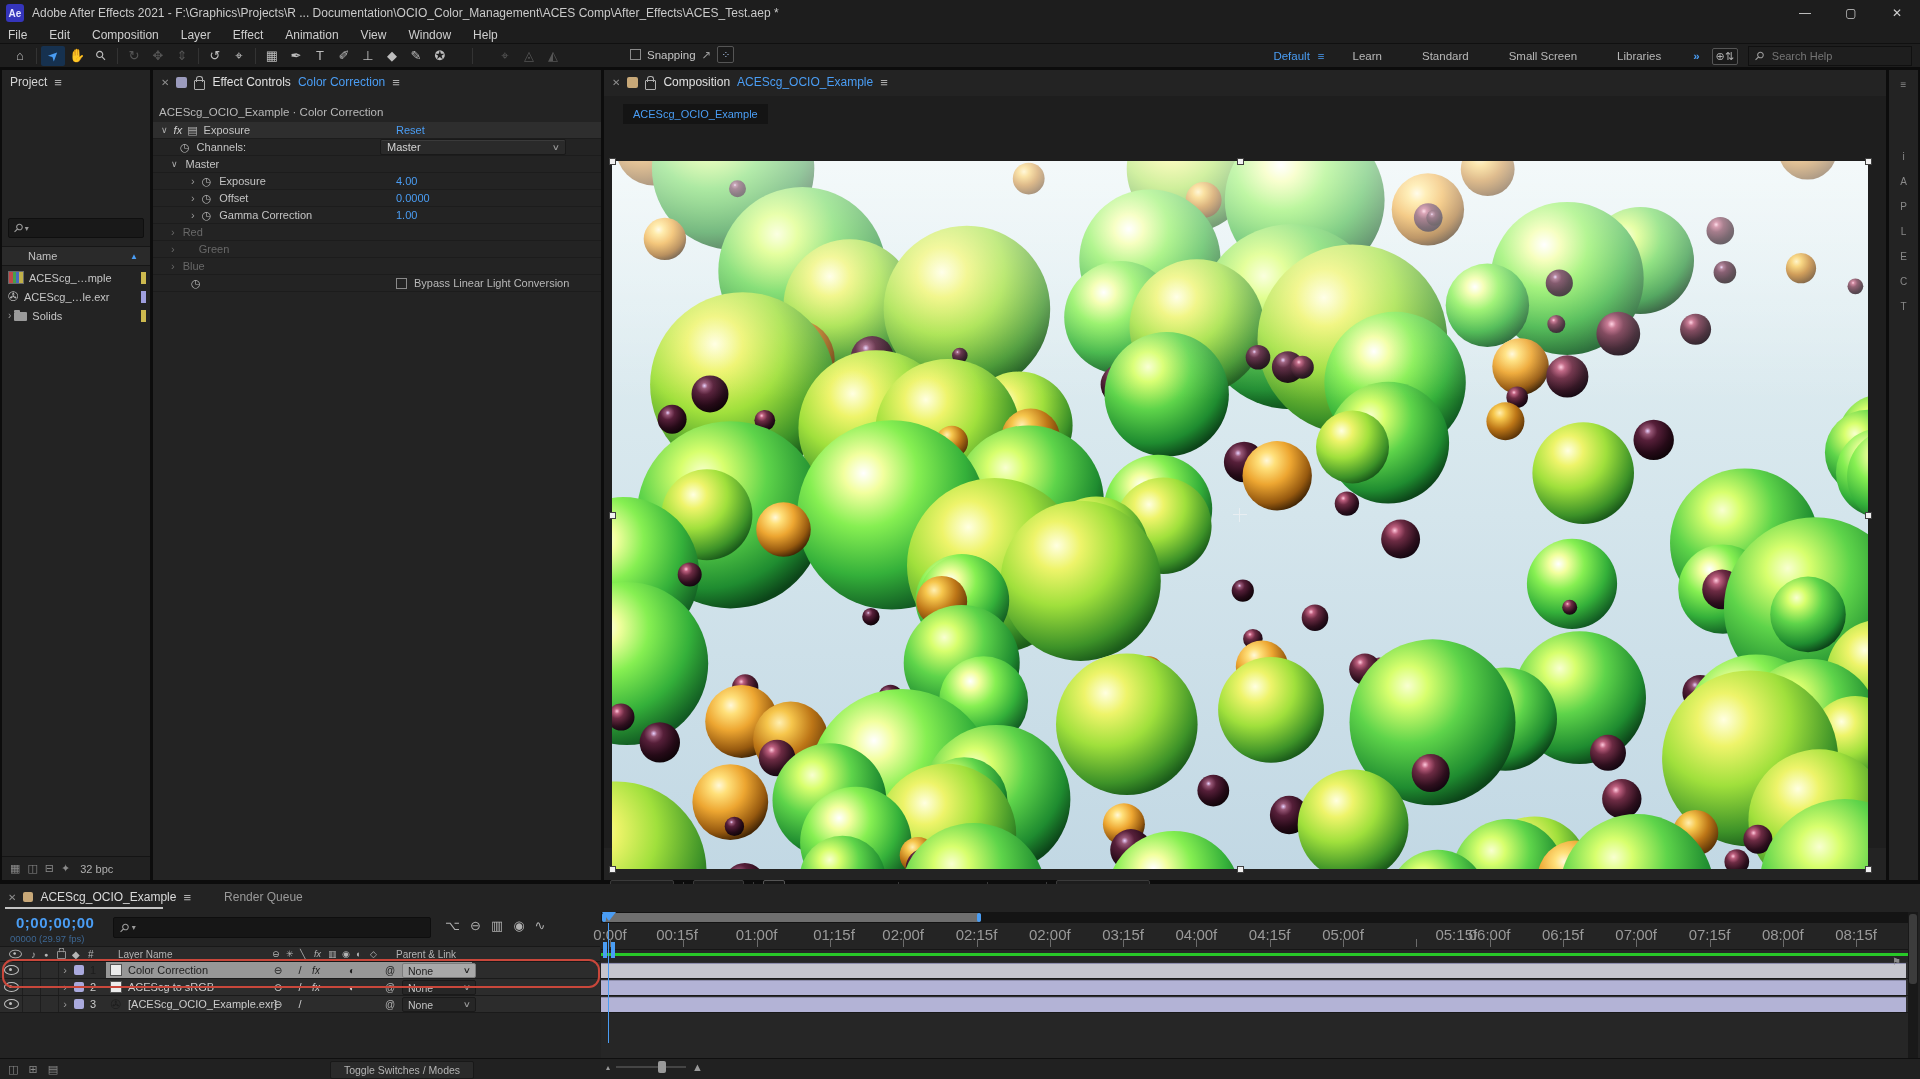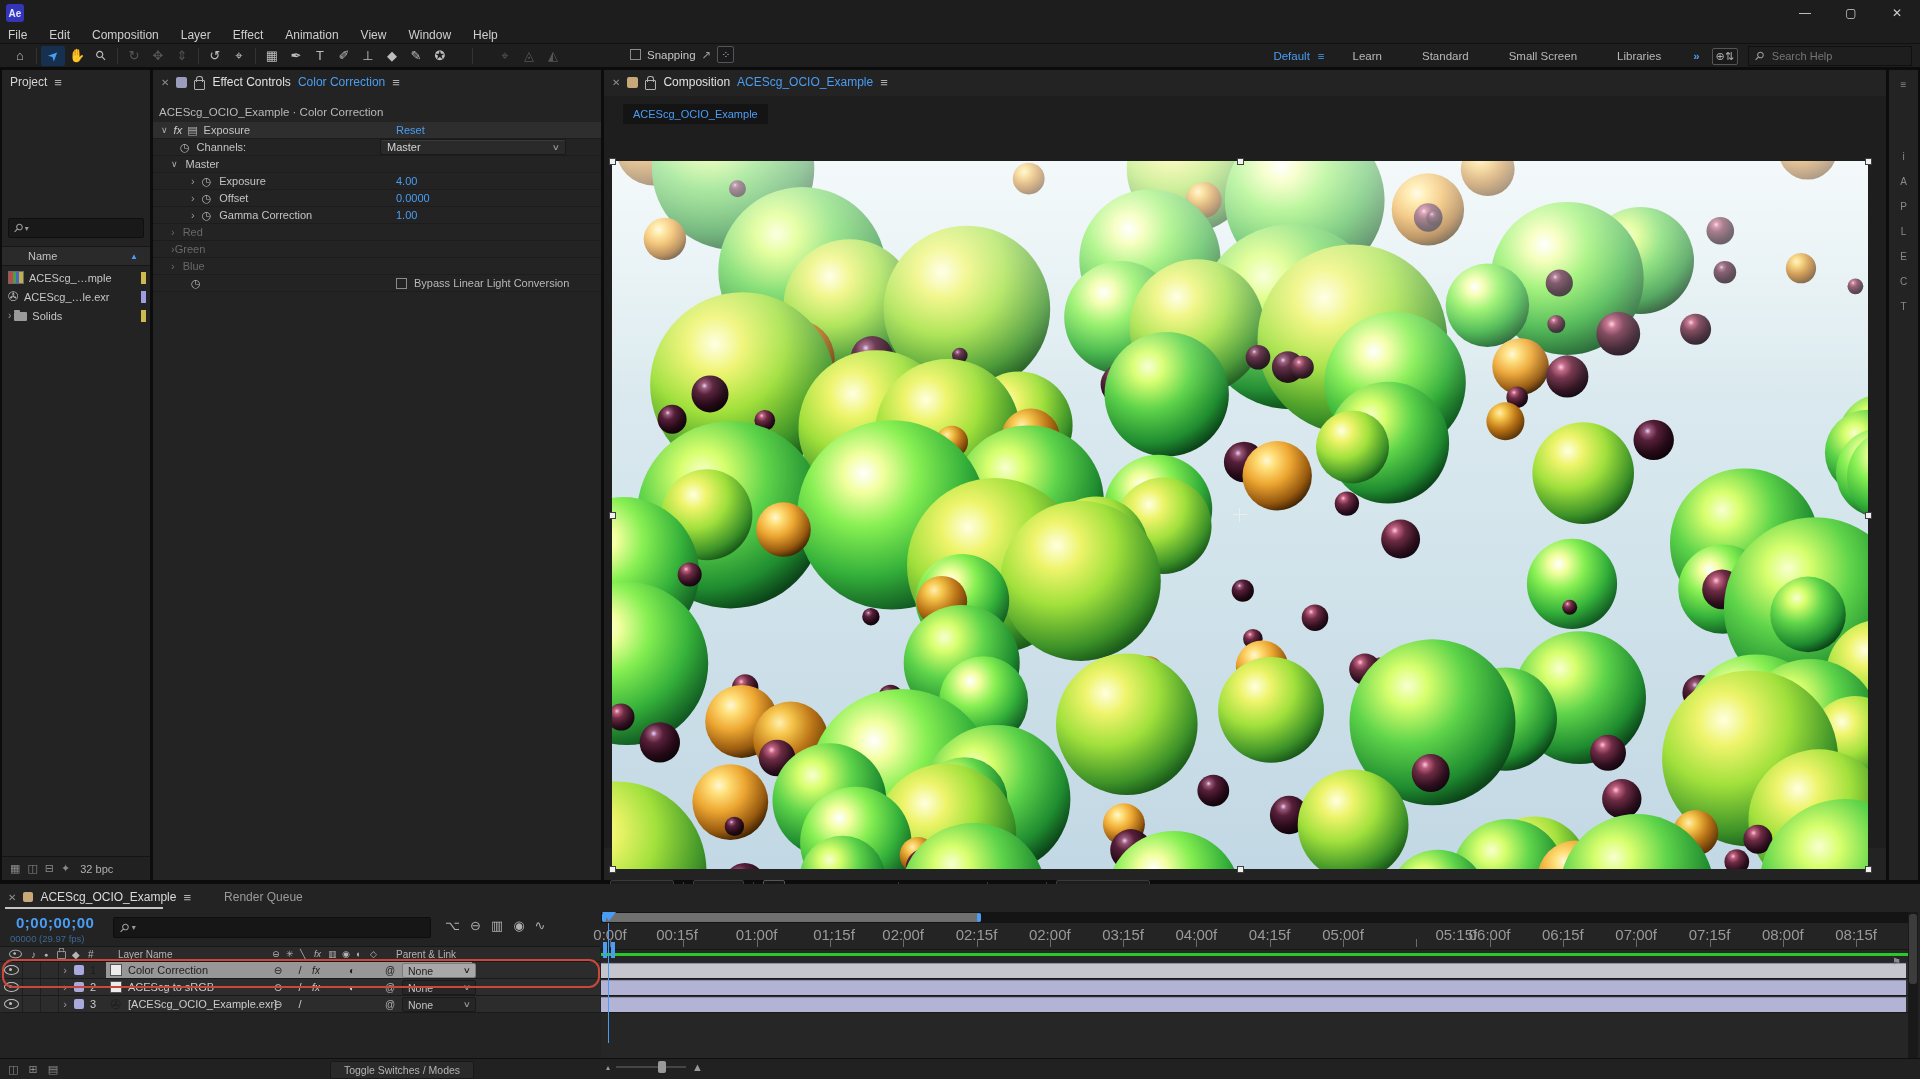--- a/index.html
+++ b/index.html
@@ -128,20 +128,21 @@
   #zs-thumb{position:absolute;left:42px;top:-5px;width:8px;height:12px;background:#9a9a9a;border-radius:2px;}
   .disabled-txt{color:#686868;}
 </style>
 </head>
 <body>
 
 <div id="app">
 
   <div id="titlebar">
     <span class="ae-badge">Ae</span>
+    <span style="font-size:12px;color:#cacaca;">Adobe After Effects 2021 - F:\Graphics\Projects\R ... Documentation\OCIO_Color_Management\ACES Comp\After_Effects\ACES_Test.aep *</span>
     <span class="win-btns">
       <span class="win-btn">—</span>
       <span class="win-btn">▢</span>
       <span class="win-btn">✕</span>
     </span>
   </div>
 
   <div id="menubar">
       <span class="menu-item">File</span>
       <span class="menu-item">Edit</span>
@@ -331,21 +332,21 @@
           <span class="stopwatch" style="margin-left: 7px;">◷</span>
           <span style="margin-left: 8px;">Gamma Correction</span>
           <span class="blue ec-val">1.00</span>
         </div>
         <div class="ec-row" style="top: 154px;">
           <span style="margin-left: 18px; font-size: 11px; color: rgb(104, 104, 104);">›</span>
           <span class="disabled-txt" style="margin-left: 8px;">Red</span>
         </div>
         <div class="ec-row" style="top: 171px;">
           <span style="margin-left: 18px; font-size: 11px; color: rgb(104, 104, 104);">›</span>
-          <span class="disabled-txt" style="margin-left: 0;">Green</span>
+          <span class="disabled-txt" style="margin-left: 24px;">Green</span>
         </div>
         <div class="ec-row" style="top: 188px;">
           <span style="margin-left: 18px; font-size: 11px; color: rgb(104, 104, 104);">›</span>
           <span class="disabled-txt" style="margin-left: 8px;">Blue</span>
         </div>
         <div class="ec-row" style="top: 205px;">
           <span class="stopwatch" style="margin-left: 38px;">◷</span>
           <span class="chk" style="position: absolute; left: 243px;"></span>
           <span style="position: absolute; left: 261px; color: rgb(184, 184, 184);">Bypass Linear Light Conversion</span>
         </div>

